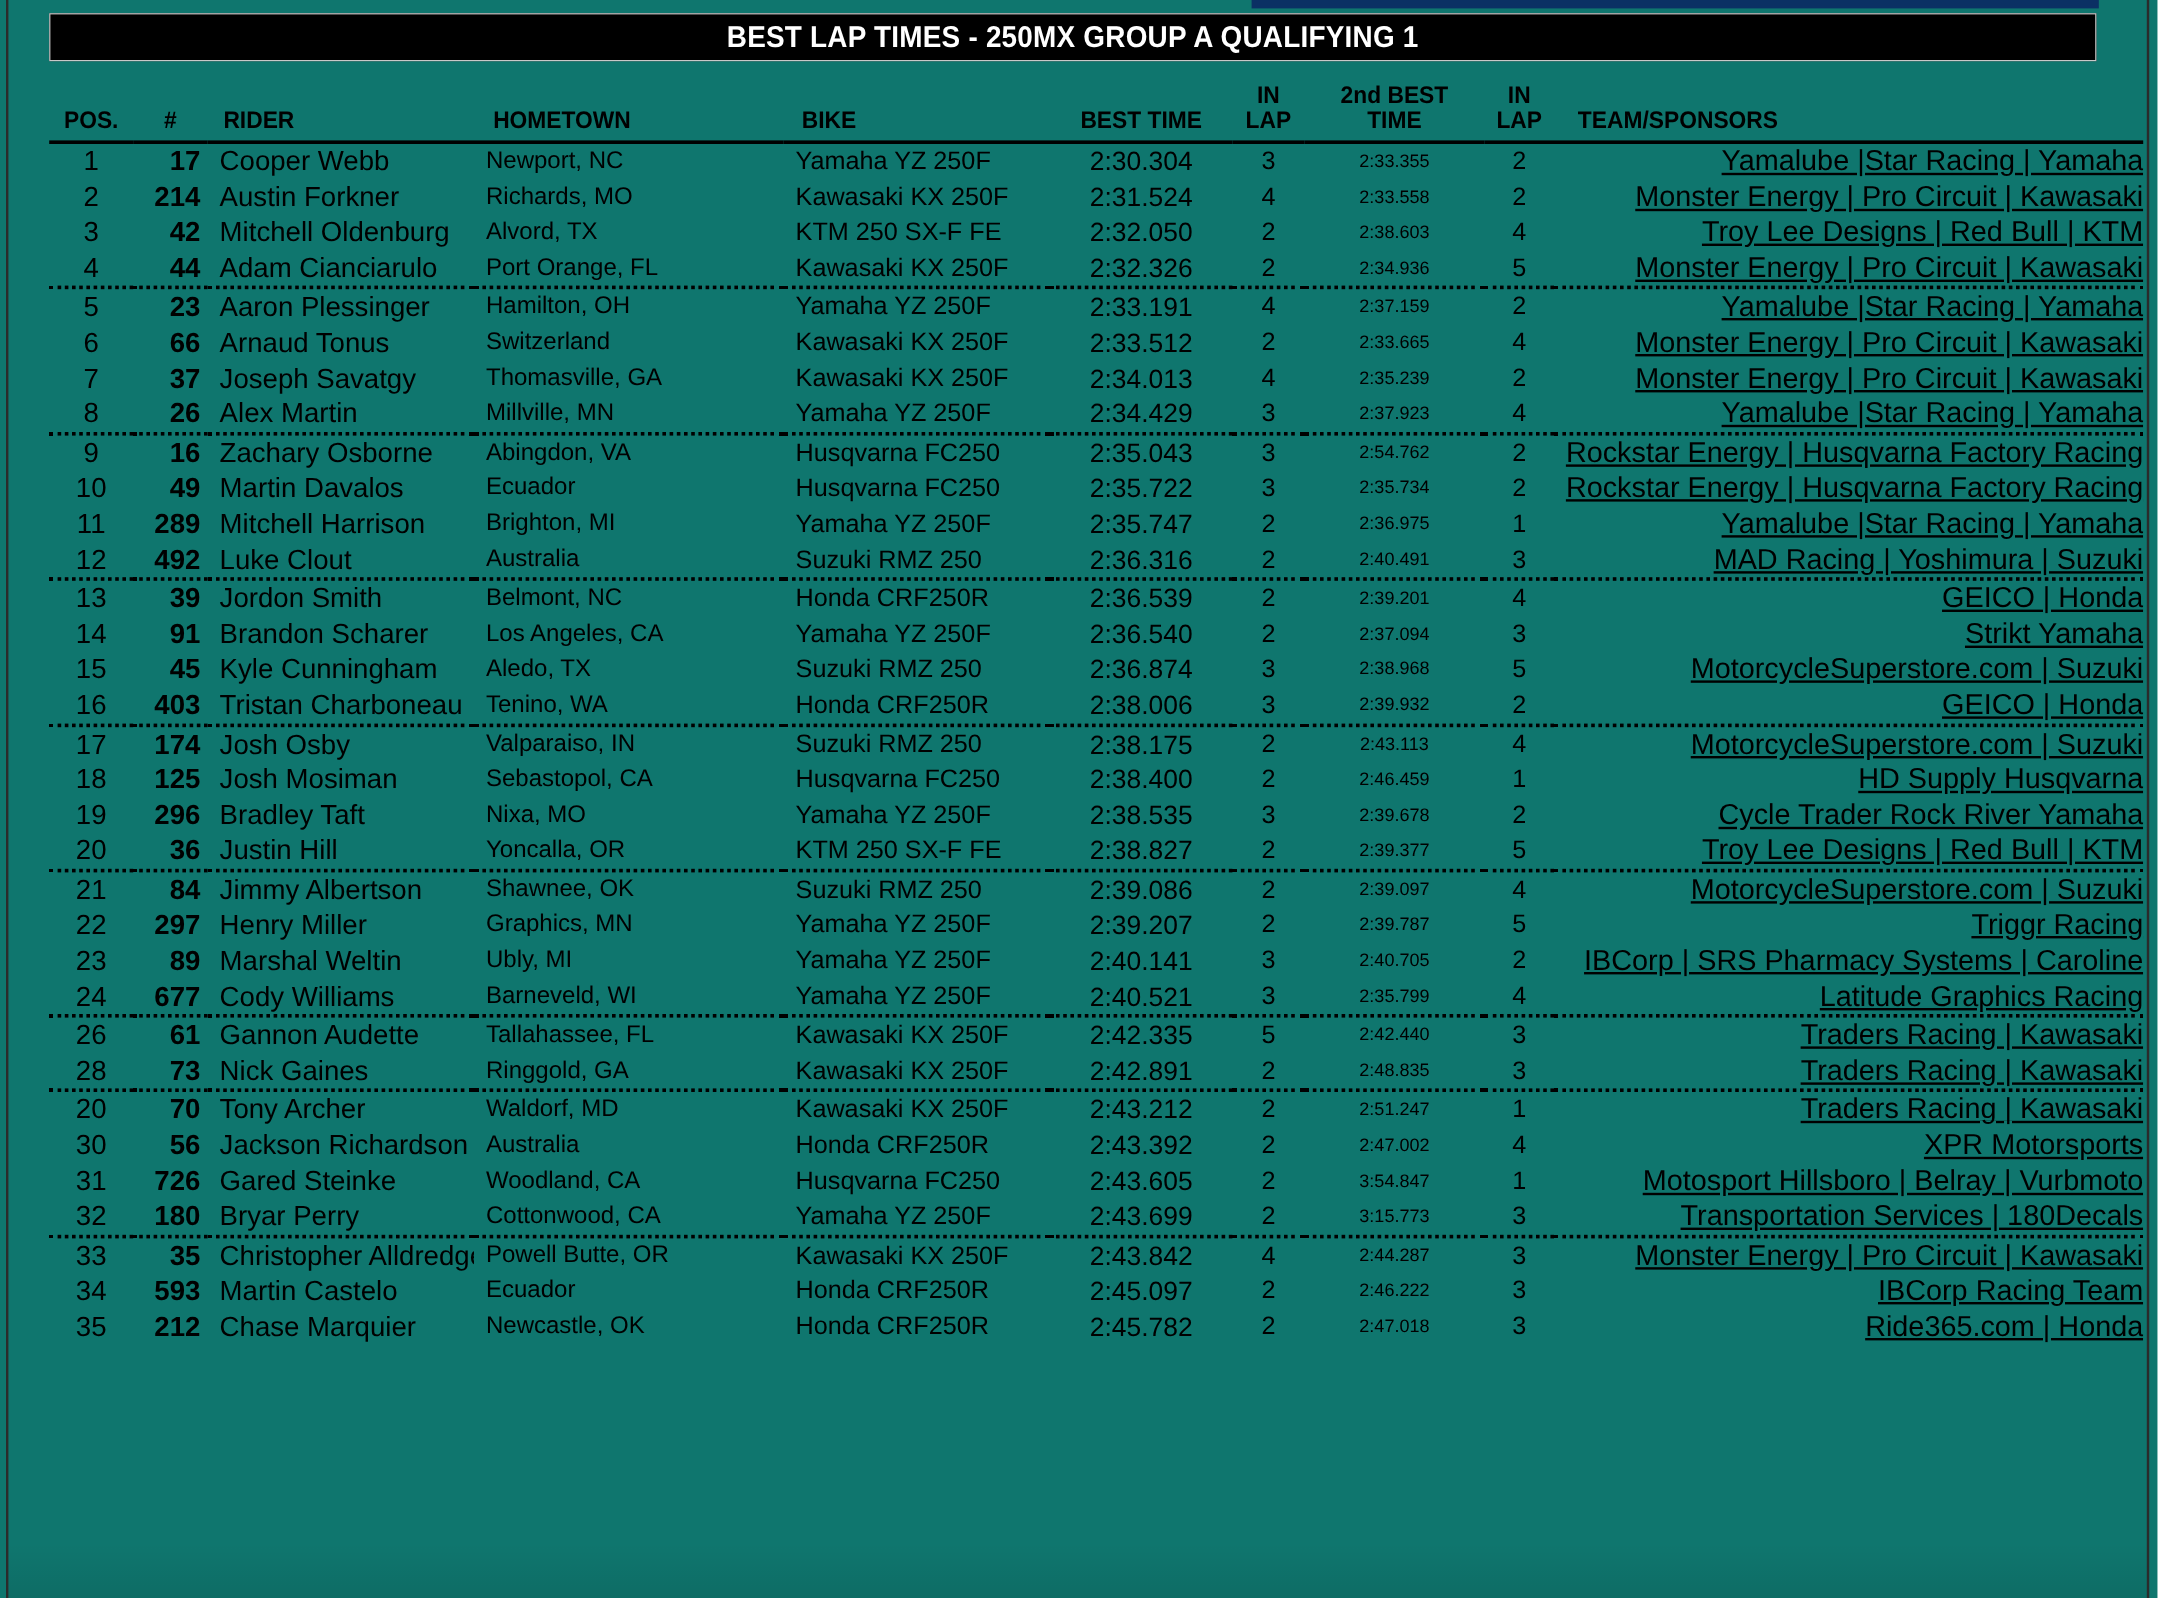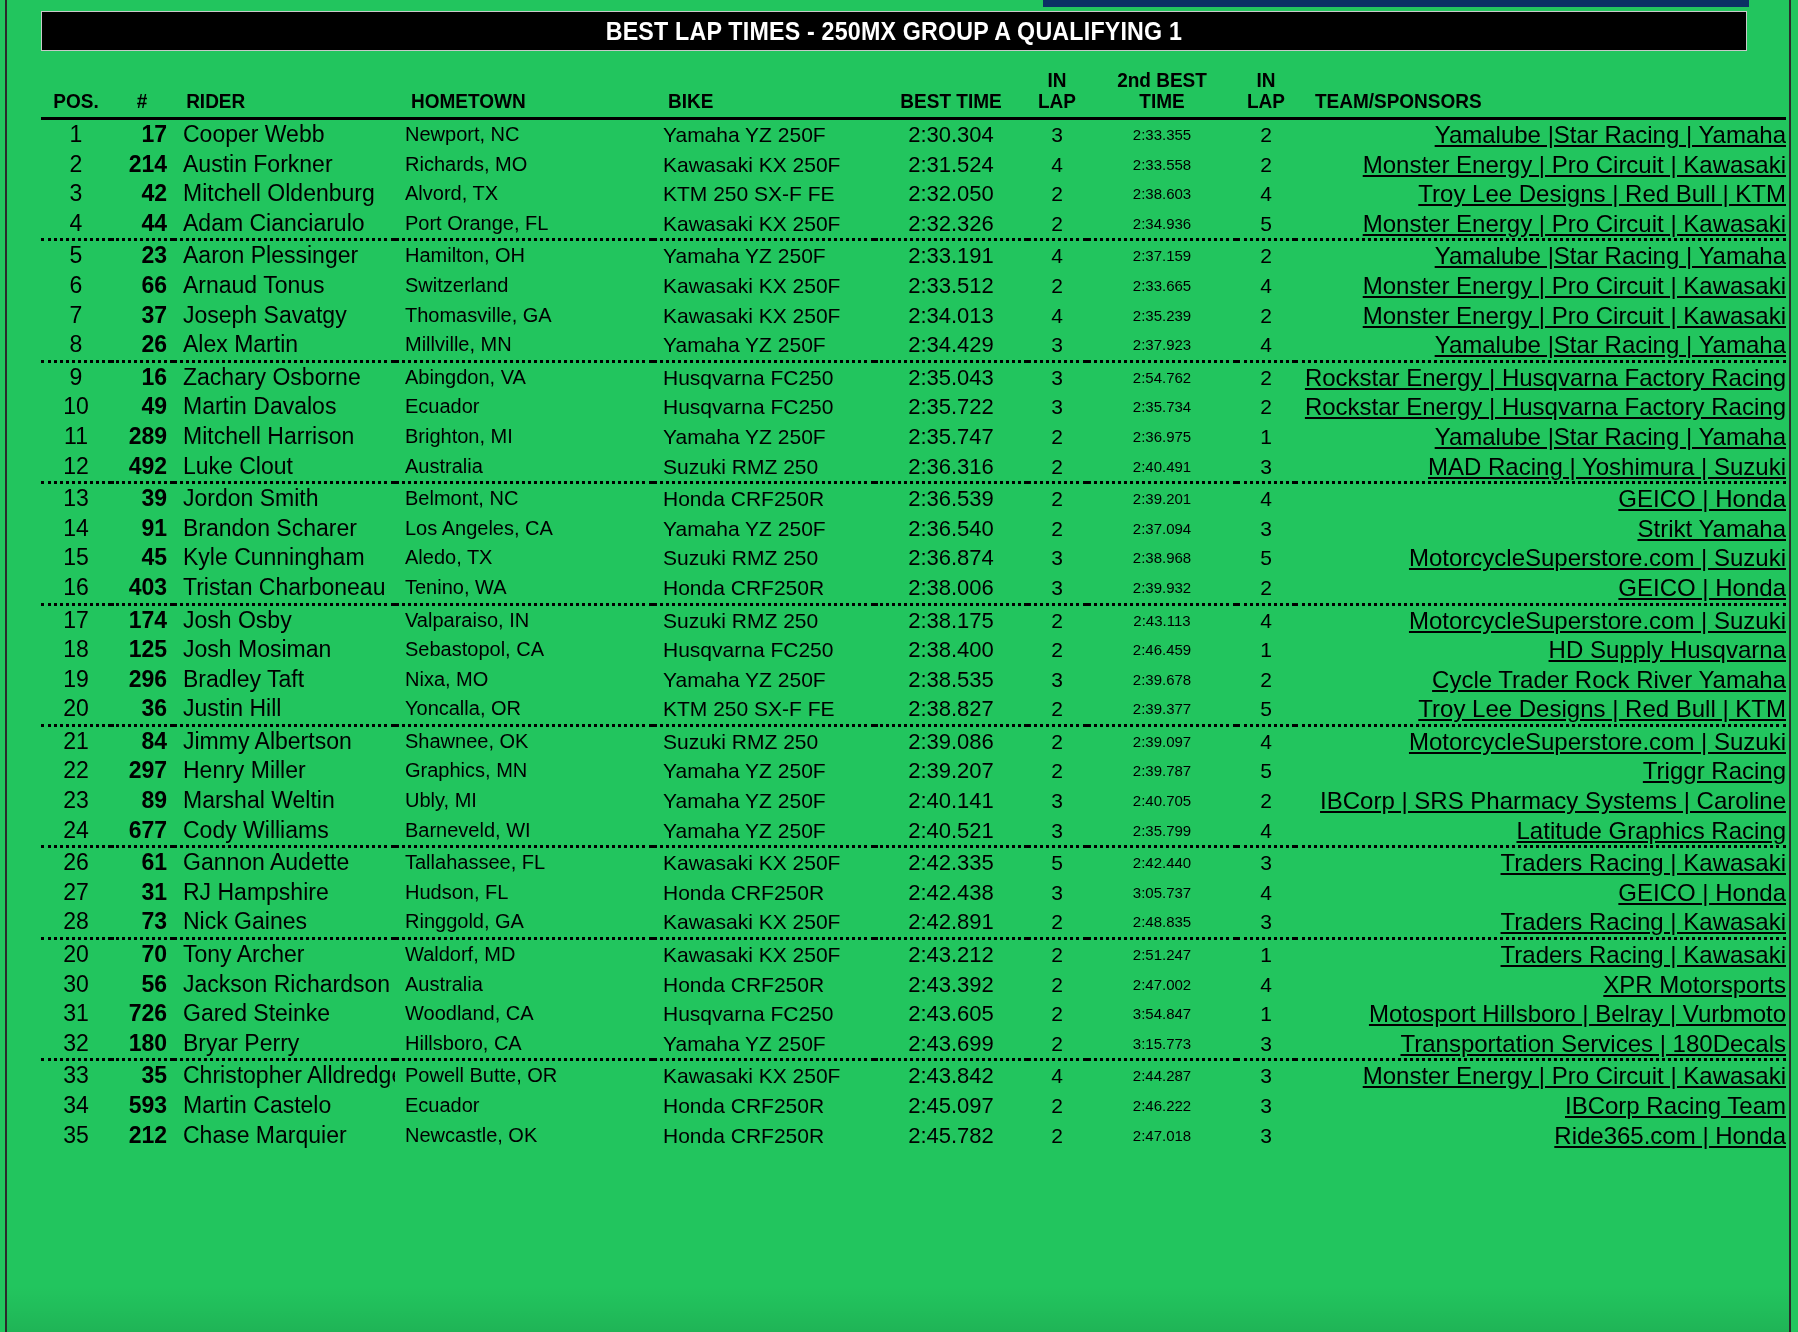--- a/index.html
+++ b/index.html
@@ -13,21 +13,21 @@
     height: 1332px;
     overflow: hidden;
     font-family: "Liberation Sans", sans-serif;
     -webkit-font-smoothing: antialiased;
   }
 
   #page {
     position: relative;
     width: 1798px;
     height: 1332px;
-    background: #22c55e;
+    background: #0f766e;
     overflow: hidden;
   }
 
   
   .page-rule-left {
     position: absolute;
     left: 5px;
     top: 0;
     width: 2px;
     height: 1332px;
@@ -514,32 +514,20 @@
             <td class="t-num">61</td>
             <td class="t-rider">Gannon Audette</td>
             <td class="t-town">Tallahassee, FL</td>
             <td class="t-bike">Kawasaki KX 250F</td>
             <td class="t-best">2:42.335</td>
             <td class="t-lap1">5</td>
             <td class="t-best2">2:42.440</td>
             <td class="t-lap2">3</td>
             <td class="t-team">Traders Racing | Kawasaki</td>
           </tr>
-          <tr>
-            <td class="t-pos">27</td>
-            <td class="t-num">31</td>
-            <td class="t-rider">RJ Hampshire</td>
-            <td class="t-town">Hudson, FL</td>
-            <td class="t-bike">Honda CRF250R</td>
-            <td class="t-best">2:42.438</td>
-            <td class="t-lap1">3</td>
-            <td class="t-best2">3:05.737</td>
-            <td class="t-lap2">4</td>
-            <td class="t-team">GEICO | Honda</td>
-          </tr>
           <tr class="group-end">
             <td class="t-pos">28</td>
             <td class="t-num">73</td>
             <td class="t-rider">Nick Gaines</td>
             <td class="t-town">Ringgold, GA</td>
             <td class="t-bike">Kawasaki KX 250F</td>
             <td class="t-best">2:42.891</td>
             <td class="t-lap1">2</td>
             <td class="t-best2">2:48.835</td>
             <td class="t-lap2">3</td>
@@ -578,21 +566,21 @@
             <td class="t-best">2:43.605</td>
             <td class="t-lap1">2</td>
             <td class="t-best2">3:54.847</td>
             <td class="t-lap2">1</td>
             <td class="t-team">Motosport Hillsboro | Belray | Vurbmoto</td>
           </tr>
           <tr class="group-end">
             <td class="t-pos">32</td>
             <td class="t-num">180</td>
             <td class="t-rider">Bryar Perry</td>
-            <td class="t-town">Hillsboro, CA</td>
+            <td class="t-town">Cottonwood, CA</td>
             <td class="t-bike">Yamaha YZ 250F</td>
             <td class="t-best">2:43.699</td>
             <td class="t-lap1">2</td>
             <td class="t-best2">3:15.773</td>
             <td class="t-lap2">3</td>
             <td class="t-team">Transportation Services | 180Decals</td>
           </tr>
           <tr>
             <td class="t-pos">33</td>
             <td class="t-num">35</td>

